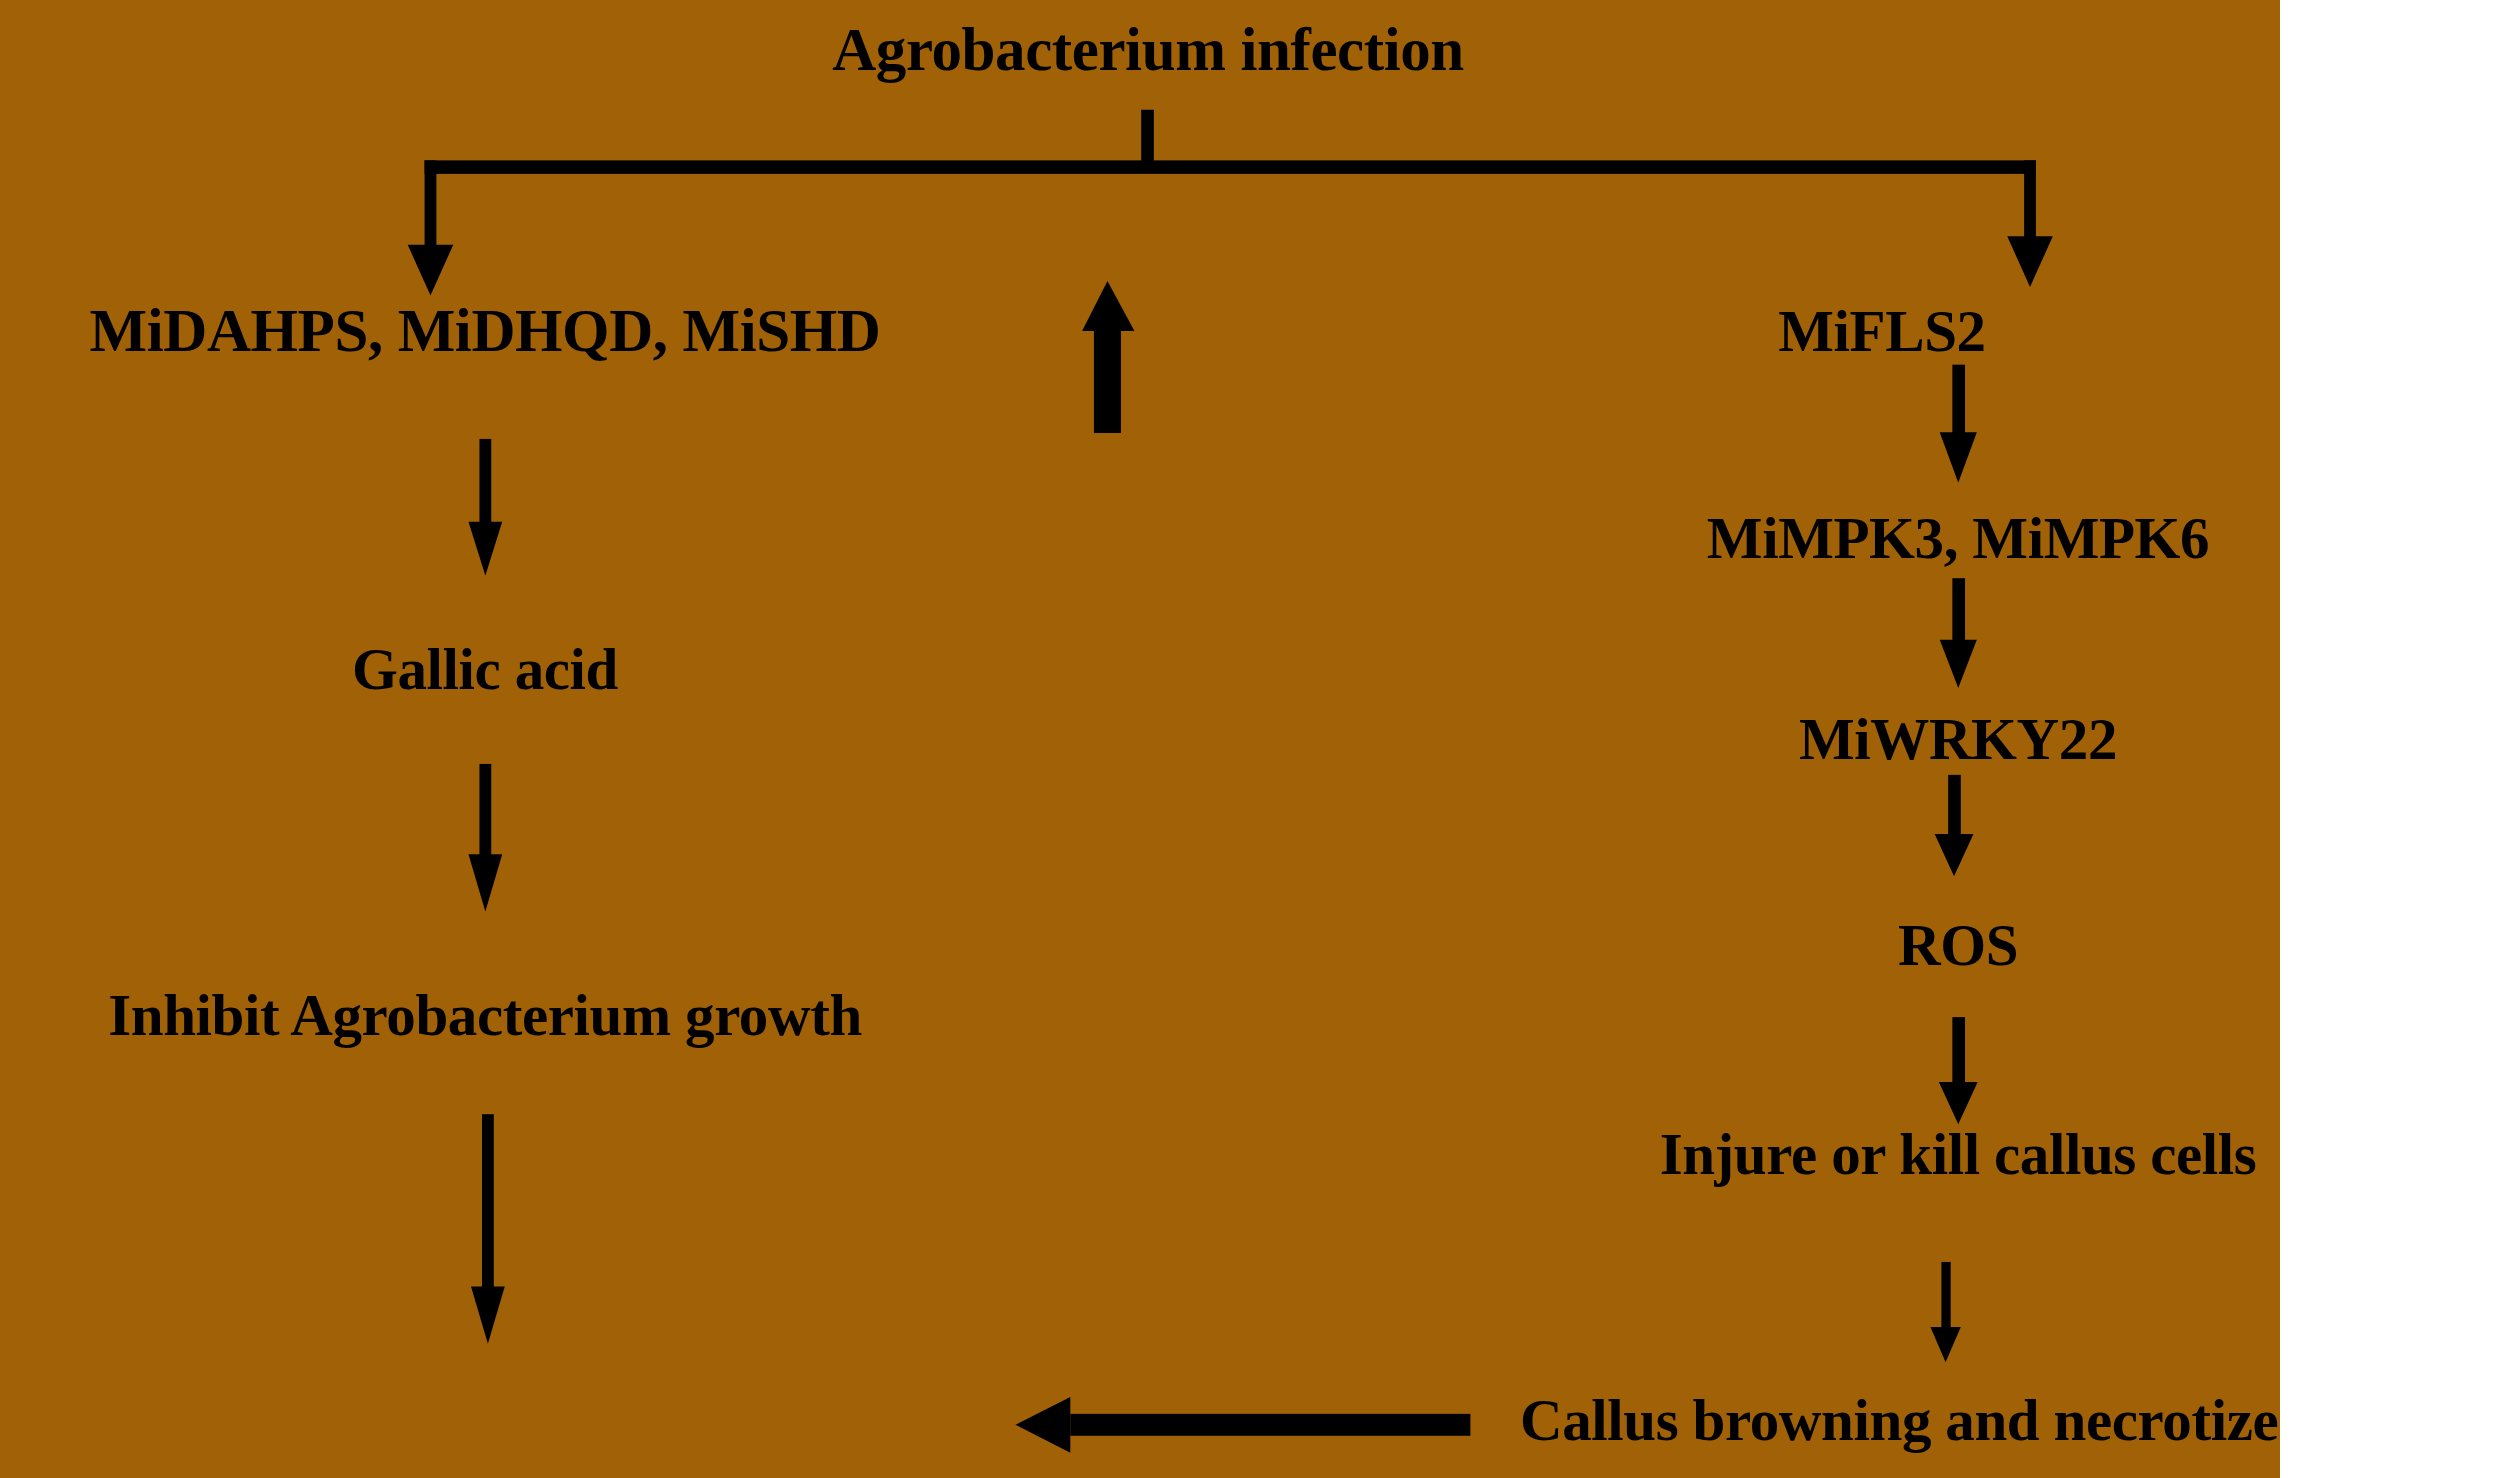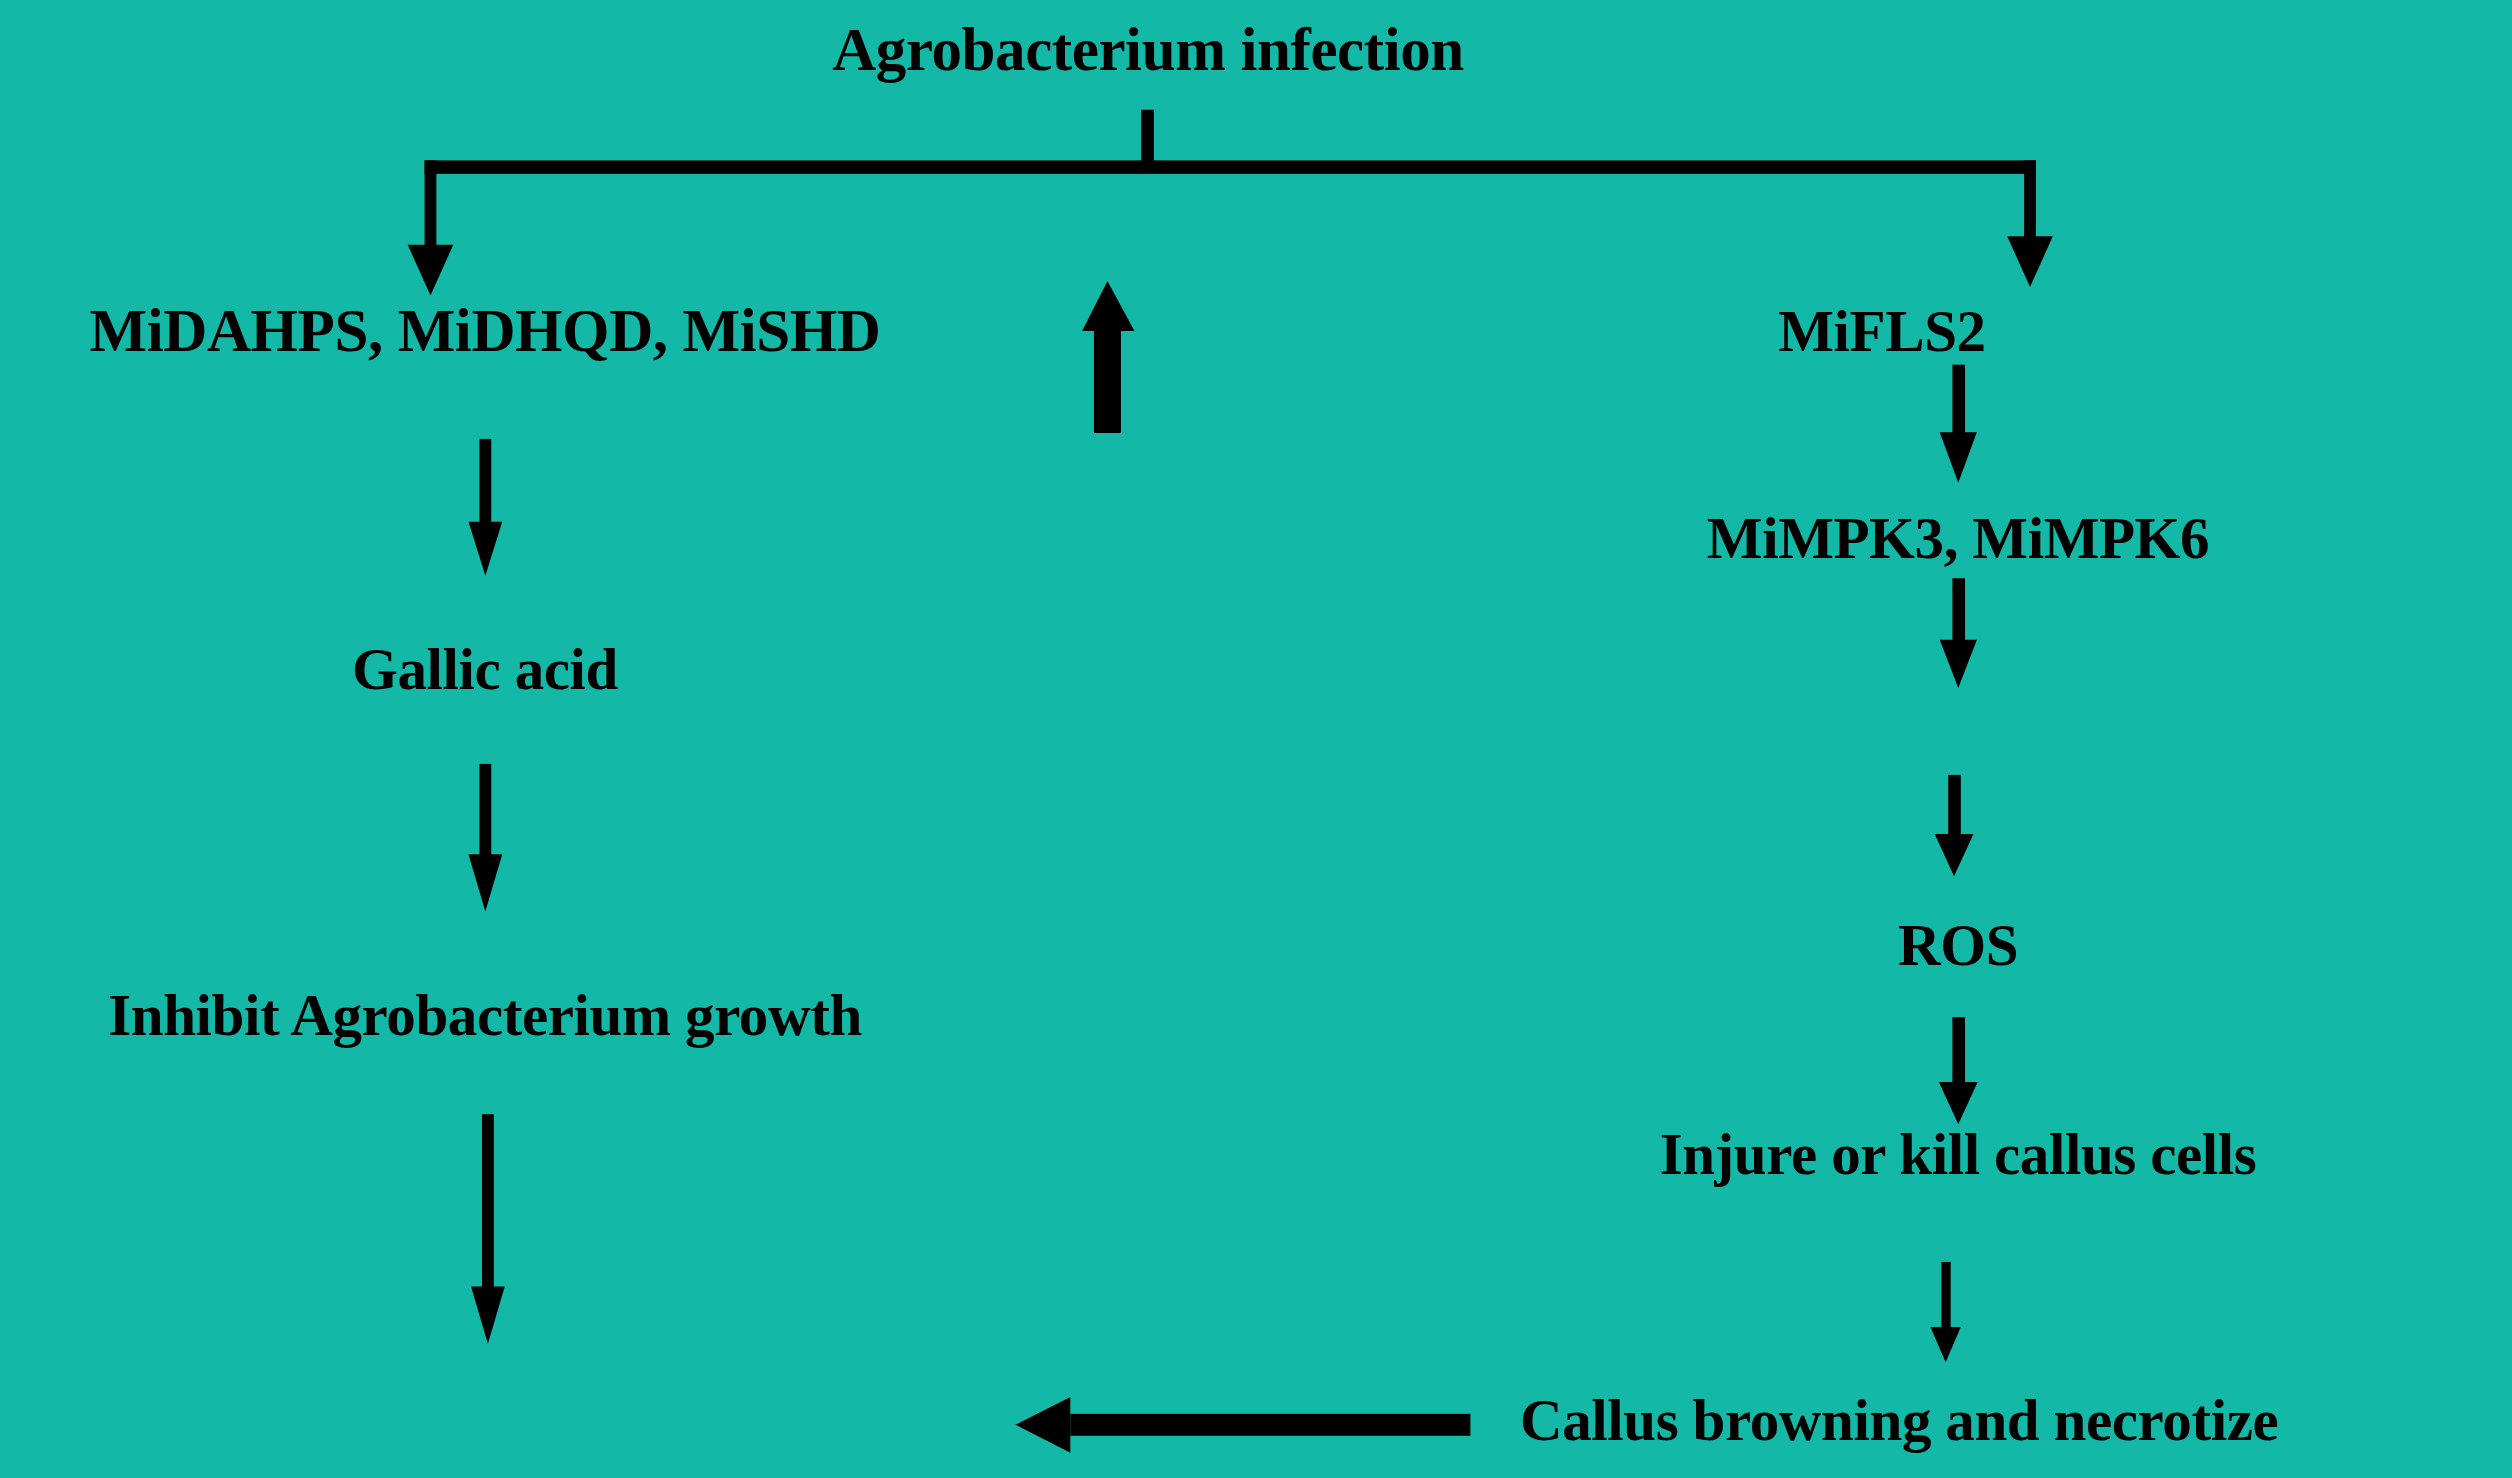--- a/index.html
+++ b/index.html
@@ -3,23 +3,23 @@
 <meta charset="utf-8">
 <title>Agrobacterium infection pathway</title>
 <style>
   html, body {
     margin: 0;
     padding: 0;
     background: #ffffff;
   }
   #canvas {
     position: relative;
-    width: 2512px;
+    width: 2280px;
     height: 1478px;
-    background: #14b8a6;
+    background: #a16207;
     overflow: hidden;
     font-family: "Liberation Serif", "DejaVu Serif", serif;
   }
   .node {
     position: absolute;
     color: #000000;
     font-weight: bold;
     font-family: "Liberation Serif", "DejaVu Serif", serif;
     white-space: nowrap;
     line-height: 1;
@@ -122,20 +122,21 @@
 
   <div class="node" style="left:485px; top:640px; font-size:59px;">Gallic acid</div>
 
   <div class="node" style="left:485px; top:986px; font-size:59px;">Inhibit Agrobacterium growth</div>
 
 
   <div class="node" style="left:1882px; top:302px; font-size:59px;">MiFLS2</div>
 
   <div class="node" style="left:1958px; top:509px; font-size:59px;">MiMPK3, MiMPK6</div>
 
+  <div class="node" style="left:1958px; top:710px; font-size:59px;">MiWRKY22</div>
 
   <div class="node" style="left:1958px; top:916px; font-size:59px;">ROS</div>
 
   <div class="node" style="left:1958px; top:1125px; font-size:59px;text-align:right;">Injure or kill callus cells</div>
 
   <div class="node lead" style="left:1520px; top:1391px; font-size:59px;">Callus browning and necrotize</div>
 
 </div>
 
 

